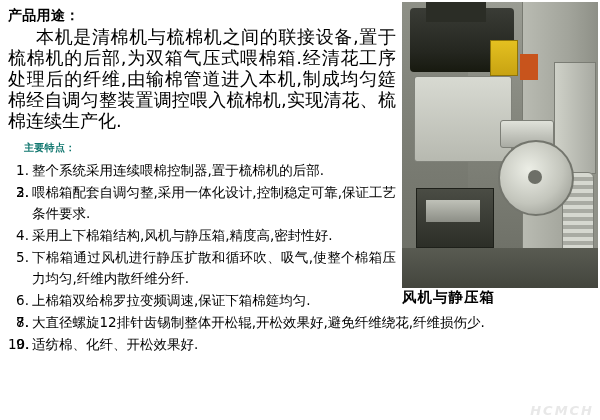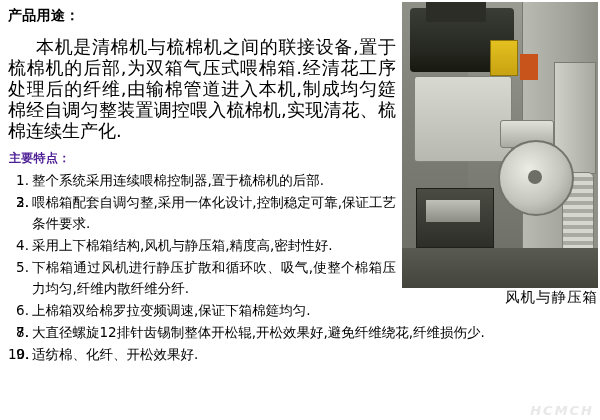--- a/index.html
+++ b/index.html
@@ -24,37 +24,37 @@
     position: absolute;
     left: 8px;
     top: 6px;
     width: 388px;
   }
   .section-title {
     font-size: 14px;
     font-weight: bold;
     color: #000;
     line-height: 18px;
-    margin: 0 0 12px 0;
+    margin: 0 0 2px 0;
     letter-spacing: 0.3px;
   }
   .para {
     font-size: 18px;
     line-height: 21px;
     color: #000;
     text-indent: 28px;
     margin: 0 0 8px 0;
     text-align: justify;
   }
   .features-title {
-    font-size: 12px;
-    font-weight: bold;
-    color: #4c1d95;
+    font-size: 10px;
+    font-weight: bold;
+    color: #0f766e;
     line-height: 18px;
-    margin: 6px 0 3px 1px;
+    margin: 6px 0 3px 16px;
     letter-spacing: 0.3px;
   }
   ol.features {
     list-style: none;
     margin: 0;
     padding: 0;
   }
   ol.features li {
     position: relative;
     font-size: 13.5px;
@@ -91,23 +91,23 @@
     width: 196px;
     height: 286px;
     overflow: hidden;
     background: #6d6f6a;
   }
   .caption {
     position: absolute;
     right: 2px;
     top: 288px;
     width: 196px;
-    text-align: right;
+    text-align: left;
     font-size: 14.5px;
-    font-weight: normal;
+    font-weight: bold;
     color: #000;
     letter-spacing: 1px;
   }
   .watermark {
     position: absolute;
     right: 6px;
     bottom: 2px;
     font-size: 13px;
     font-weight: bold;
     color: #e8e8e8;

